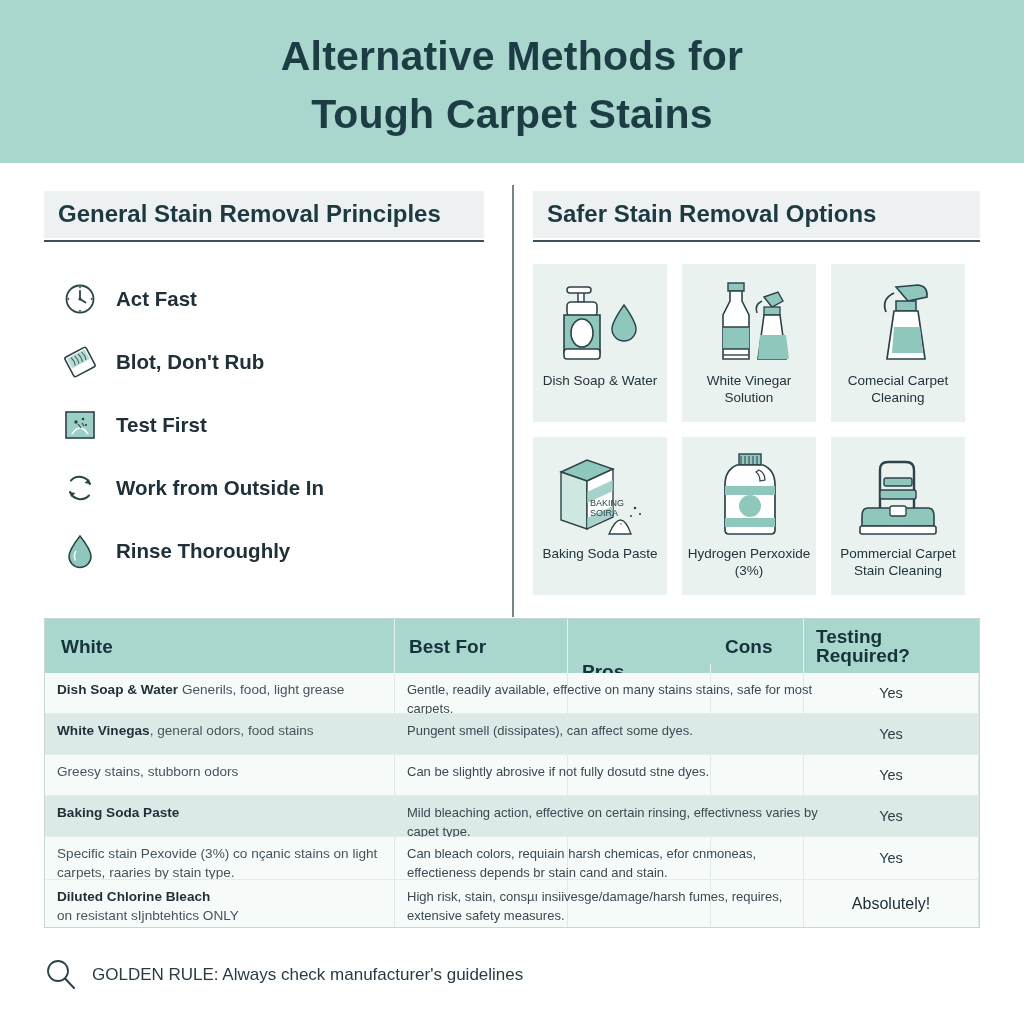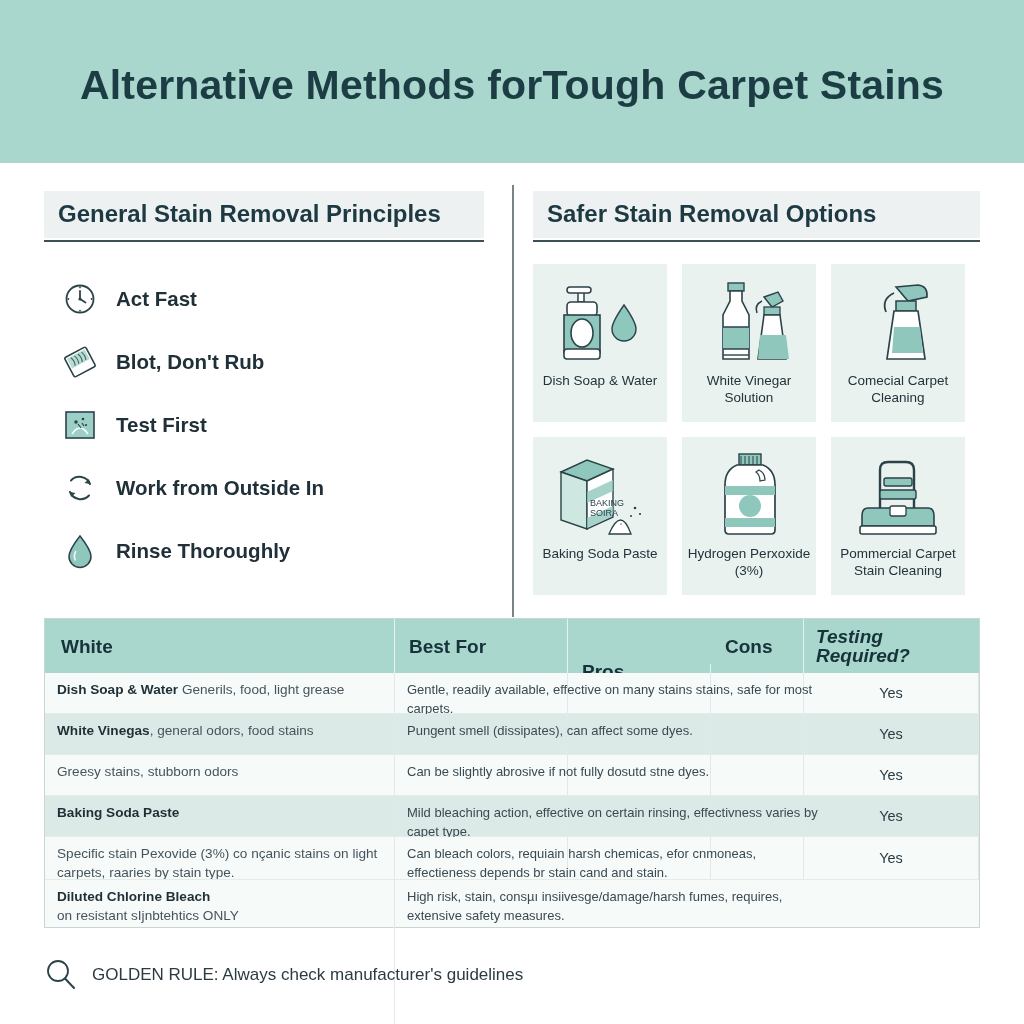--- a/index.html
+++ b/index.html
@@ -23,21 +23,21 @@
 
   
   .banner {
     position: absolute;
     left: 0;
     top: 0;
     width: 1024px;
     height: 163px;
     background: #a9d6cd;
     display: flex;
-    flex-direction: row;
+    flex-direction: column;
     align-items: center;
     justify-content: center;
     box-sizing: border-box;
     padding-top: 6px;
   }
   .banner .title-line {
     font-size: 41px;
     font-weight: bold;
     color: #1d3d45;
     letter-spacing: 0.2px;
@@ -171,21 +171,21 @@
     height: 54px;
   }
   .thead .cell {
     font-size: 19px;
     font-weight: bold;
     color: #16323a;
     display: flex;
     align-items: center;
     border-right: 1px solid #e6f2ef;
   }
-  .thead .cell:last-child { border-right: none; font-style: italic; }
+  .thead .cell:last-child { border-right: none; }
 
   .cell {
     box-sizing: border-box;
     padding: 7px 12px;
     font-size: 13.6px;
     line-height: 19px;
     color: #2b3b43;
     border-right: 1px solid #dfe9e7;
     overflow: hidden;
   }
@@ -197,21 +197,21 @@
   .c-cons    { width: 93px;  flex: 0 0 93px; }
   .c-test    { width: 175px; flex: 0 0 175px; }
 
   .thead .c-method  { padding-left: 16px; }
   .thead .c-bestfor { padding-left: 14px; }
   .thead .c-pros    { padding-left: 14px; margin-top: 45px; }
   .thead .c-cons    { padding-left: 14px; }
   .thead .c-test    { padding-left: 12px; }
 
   .tbody .trow { border-bottom: 1px solid #e3ecea; position: relative; }
-  .tbody .trow:last-child { border-bottom: none; flex-direction: column; }
+  .tbody .trow:last-child { border-bottom: none; }
   .tbody .trow.odd  { background: #f6faf9; }
   .tbody .trow.even { background: #dceae7; }
 
   .m-strong { font-weight: bold; color: #1e2f37; }
   .m-rest { color: #46555c; }
 
   
   .overflow-text {
     position: absolute;
     left: 350px;

